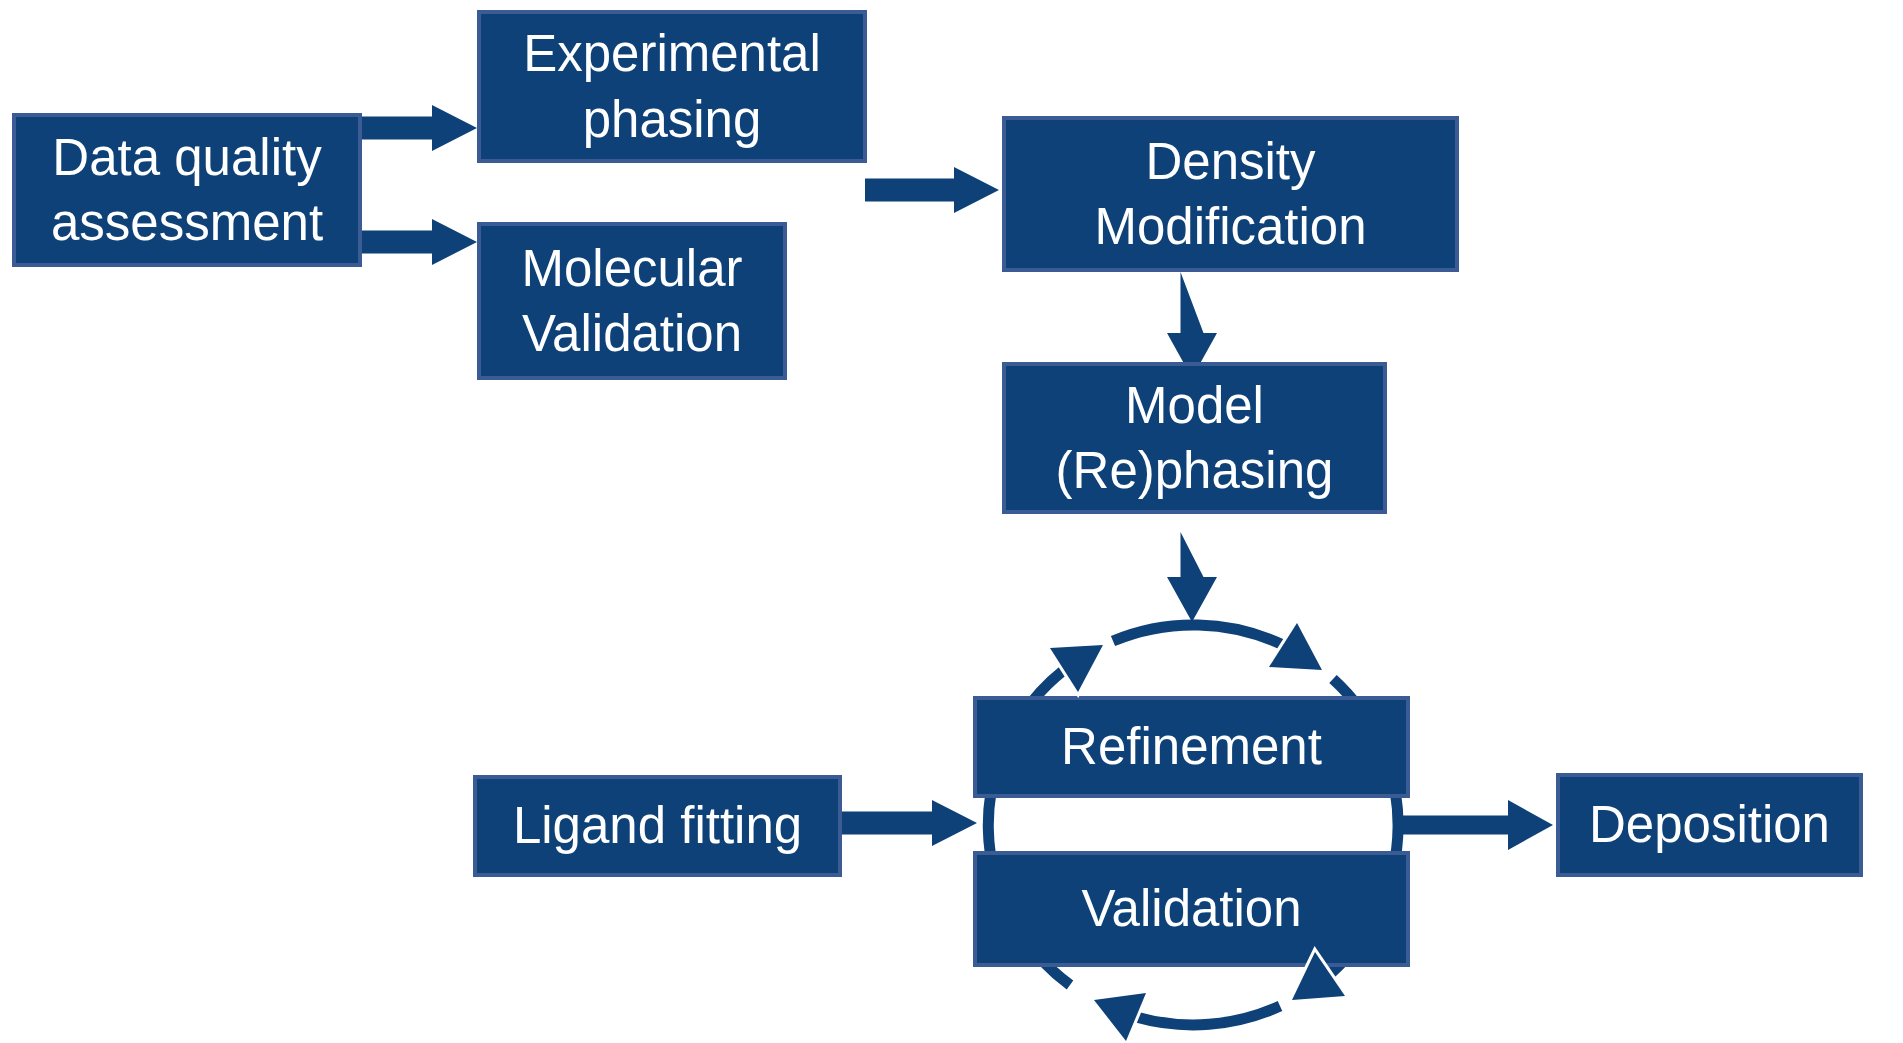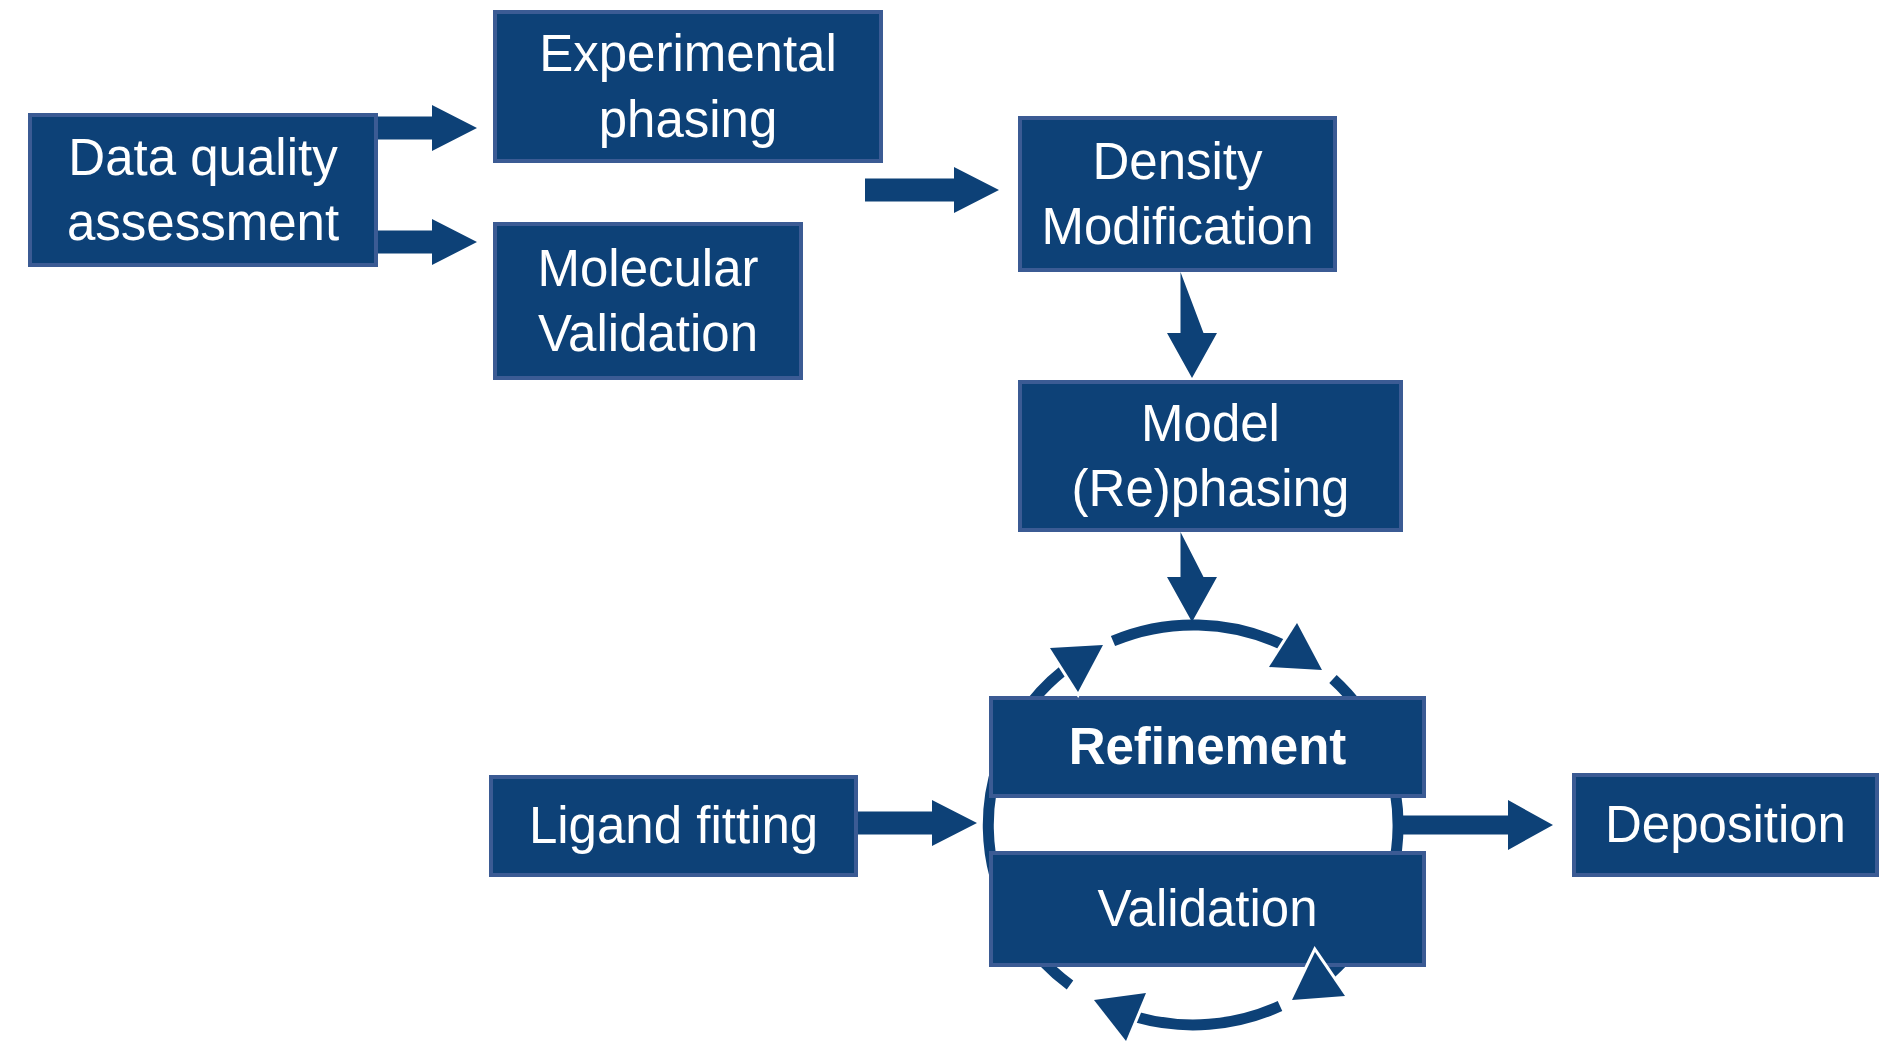--- a/index.html
+++ b/index.html
@@ -17,30 +17,29 @@
     position:absolute; z-index:2;
     background:#0d4177;
     border:4px solid #3b5b94;
     color:#ffffff;
     display:flex; flex-direction:column;
     justify-content:center;
     text-align:center;
     font-size:51px; line-height:1.28;
     box-sizing:border-box;
     white-space:nowrap;
-    margin-left:16px;
   }
   .node span { display:block; }
   
   .n-data-quality { left:12px;   top:113px; width:350px; height:154px; }
   .n-experimental { left:477px;  top:10px;  width:390px; height:153px; }
   .n-molecular    { left:477px;  top:222px; width:310px; height:158px; }
-  .n-density      { left:1002px; top:116px; width:319px; height:156px; }
-  .n-model        { left:1002px; top:380px; width:385px; height:152px; }
-  .n-refinement   { left:973px;  top:696px; width:437px; height:102px;font-weight:bold; }
+  .n-density      { left:1002px; top:116px; width:457px; height:156px; }
+  .n-model        { left:1002px; top:362px; width:385px; height:152px; }
+  .n-refinement   { left:973px;  top:696px; width:437px; height:102px; }
   .n-validation   { left:973px;  top:851px; width:437px; height:116px; }
   .n-ligand       { left:473px;  top:775px; width:369px; height:102px; }
   .n-deposition   { left:1556px; top:773px; width:307px; height:104px; }
 
   .arrow  { fill:#0d4177; }
   .arc    { fill:none; stroke:#0d4177; stroke-width:11px; }
   .ahead  { fill:#0d4177; stroke:#ffffff; stroke-width:6px; paint-order:stroke; }
 </style>
 </head>
 <body>

